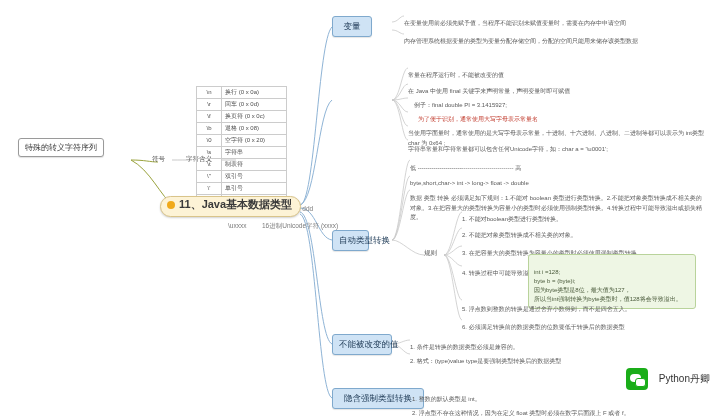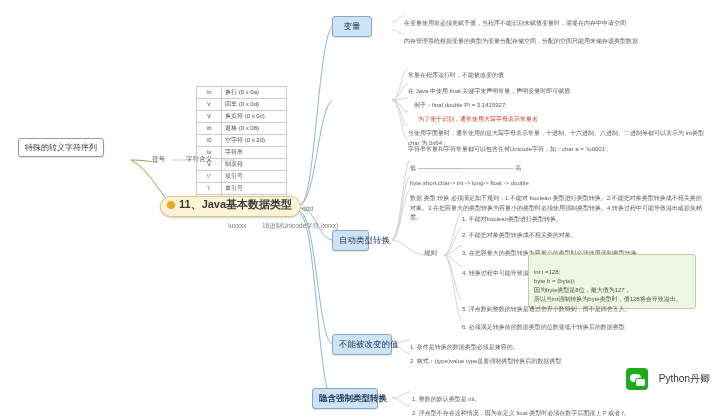--- a/index.html
+++ b/index.html
@@ -320,21 +320,21 @@
   <div class="node branch" style="left:332px;top:334px;width:60px;">
     <span>不能被改变的值</span>
   </div>
   <div class="node para" style="left:410px;top:334px;width:280px;">
     <span>1. 条件是转换的数据类型必须是兼容的。</span>
   </div>
   <div class="node para" style="left:410px;top:348px;width:290px;">
     <span>2. 格式：(type)value type是要强制类型转换后的数据类型</span>
   </div>
 
-  <div class="node branch" style="left:312px;top:388px;width:66px;font-weight:bold;">
+  <div class="node branch" style="left:332px;top:388px;width:92px;">
     <span>隐含强制类型转换</span>
   </div>
   <div class="node para" style="left:412px;top:386px;width:280px;">
     <span>1. 整数的默认类型是 int。</span>
   </div>
   <div class="node para" style="left:412px;top:400px;width:296px;">
     <span>2. 浮点型不存在这种情况，因为在定义 float 类型时必须在数字后面跟上 F 或者 f。</span>
   </div>
 
   <div class="brand" style="right:10px;top:368px;">

